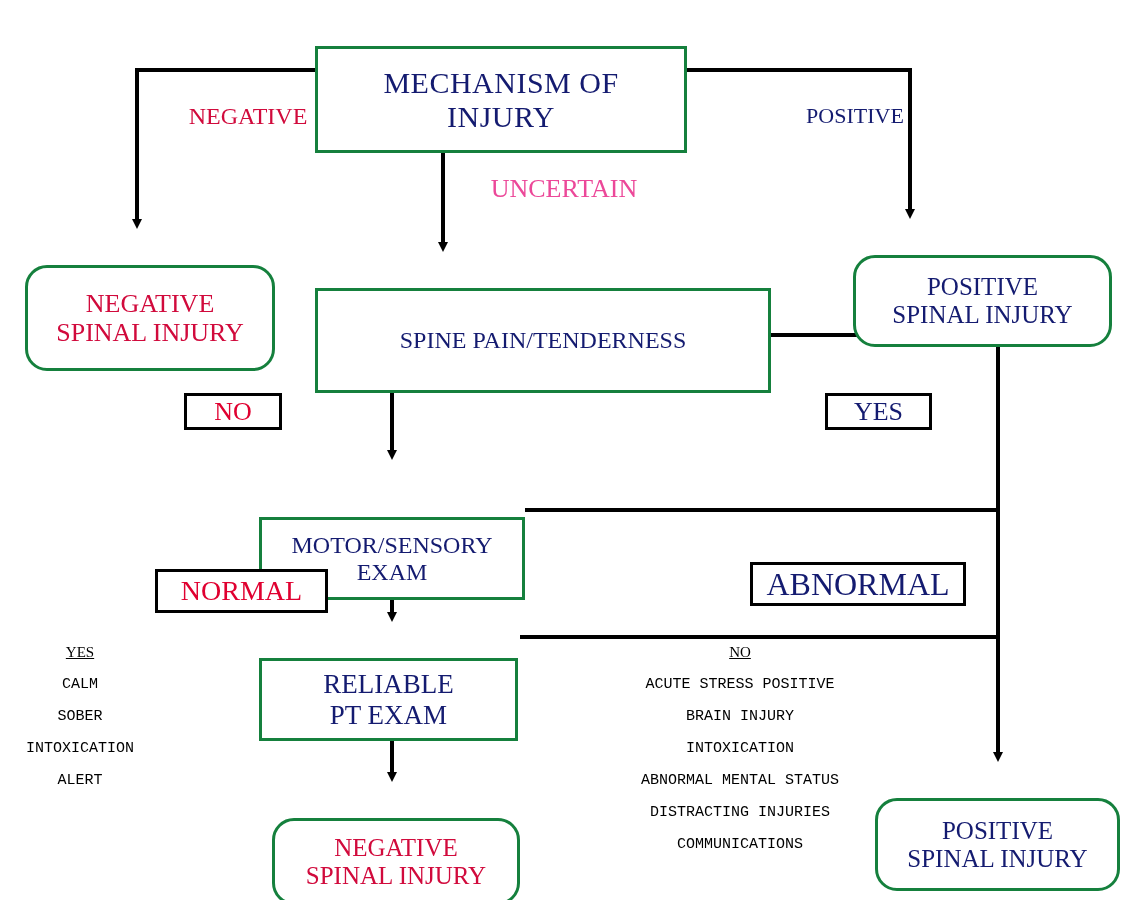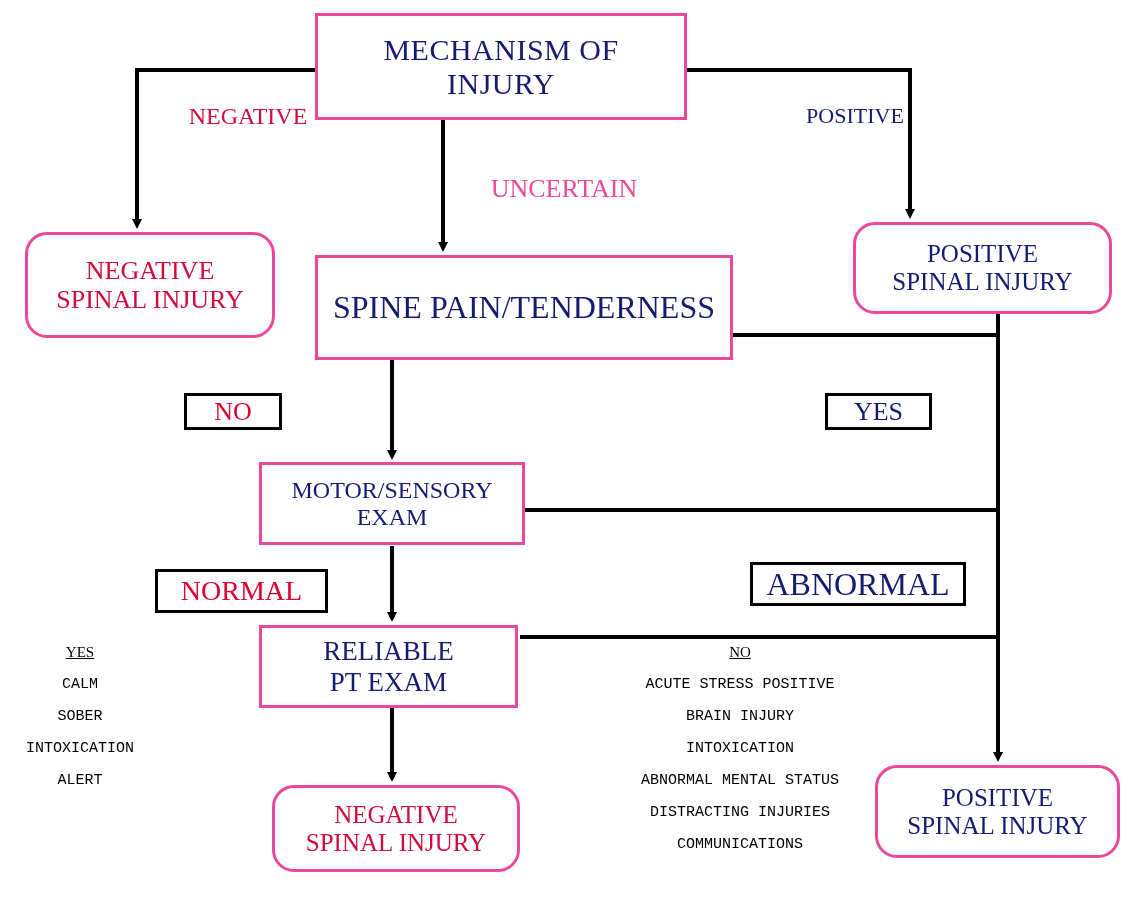--- a/index.html
+++ b/index.html
@@ -19,28 +19,29 @@
     position: absolute;
     left: 0;
     top: 0;
     width: 1136px;
     height: 900px;
     pointer-events: none;
   }
   .node {
     position: absolute;
     box-sizing: border-box;
-    border: 3px solid #ec4899;
+    border: 3px solid #15803d;
     background: #ffffff;
     display: flex;
     align-items: center;
     justify-content: center;
     text-align: center;
     line-height: 1.12;
     white-space: pre-line;
+    margin-top: 33px;
   }
   .node.rounded { border-radius: 22px; }
   .node.navy { color: #141b70; }
   .node.crimson { color: #d10a3c; }
 
   .tag {
     position: absolute;
     box-sizing: border-box;
     border: 3px solid #000000;
     background: #ffffff;
@@ -70,23 +71,23 @@
   }
   .listblock .head {
     text-decoration: underline;
     display: block;
   }
   .listblock .row { display: block; font-family: Liberation Mono, monospace; }
 
   
   #n-mechanism   { left:315px; top:13px;  width:372px; height:107px; font-size:30px; letter-spacing:0.5px; }
   #n-neg-left    { left:25px;  top:232px; width:250px; height:106px; font-size:26px; }
-  #n-spine       { left:315px; top:255px; width:418px; height:105px; font-size:32px; }
+  #n-spine       { left:315px; top:255px; width:456px; height:105px; font-size:24px; }
   #n-pos-top     { left:853px; top:222px; width:259px; height:92px;  font-size:25px; }
-  #n-motor       { left:259px; top:462px; width:266px; height:83px;  font-size:24px; }
+  #n-motor       { left:259px; top:484px; width:266px; height:83px;  font-size:24px; }
   #n-reliable    { left:259px; top:625px; width:259px; height:83px;  font-size:27px; }
   #n-neg-bottom  { left:272px; top:785px; width:248px; height:87px;  font-size:25px; }
   #n-pos-bottom  { left:875px; top:765px; width:245px; height:93px;  font-size:25px; }
 
   #t-no          { left:184px; top:393px; width:98px;  height:37px; font-size:26px; }
   #t-yes         { left:825px; top:393px; width:107px; height:37px; font-size:26px; }
   #t-normal      { left:155px; top:569px; width:173px; height:44px; font-size:28px; }
   #t-abnormal    { left:750px; top:562px; width:216px; height:44px; font-size:32px; }
 
   #l-negative    { left:133px; top:103px; width:230px; font-size:24px; }

